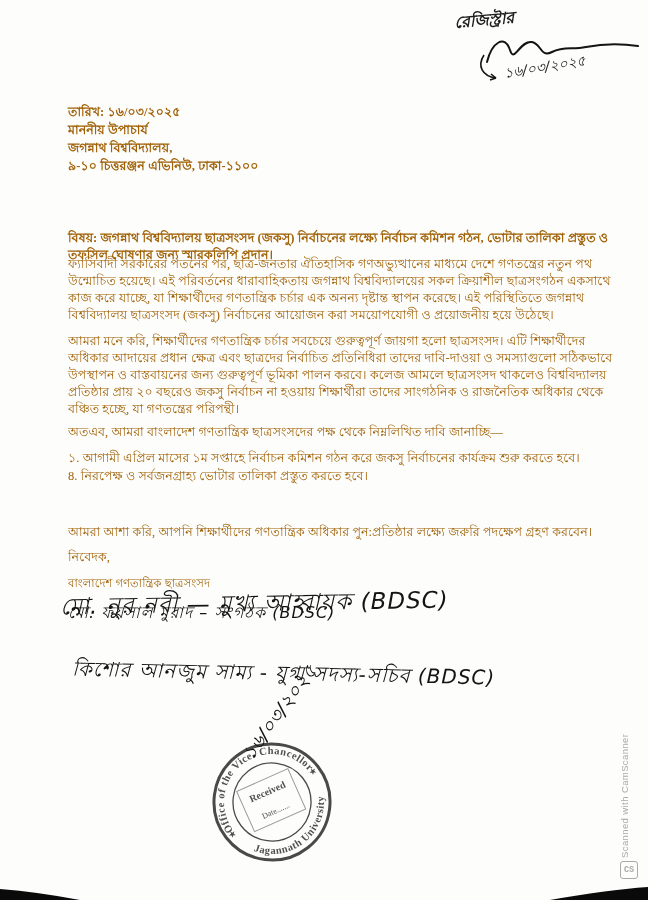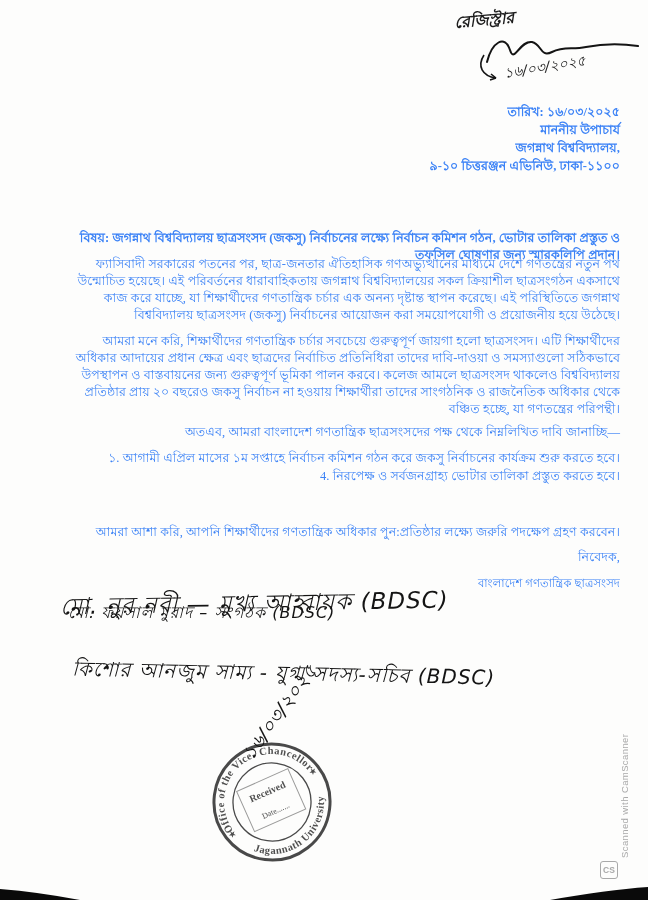--- a/index.html
+++ b/index.html
@@ -6,22 +6,22 @@
   body{
     width:648px;height:900px;position:relative;overflow:hidden;
     background:#ffffff;
     font-family:"Liberation Serif","DejaVu Serif",serif;
   }
   .page{
     position:absolute;inset:0;background:#fdfdfc;
   }
   .abs{position:absolute;}
   .print{
-    color:#3b82f6;font-size:12.5px;line-height:17px;
-    width:552px;left:68px;text-align:right;
+    color:#a16207;font-size:12.5px;line-height:17px;
+    width:552px;left:68px;text-align:left;
     letter-spacing:0.1px;
   }
   .bold{font-weight:bold;}
   .handwriting{
     font-family:"DejaVu Sans",sans-serif;
     font-style:italic;color:#141414;white-space:nowrap;
   }
   .sig-line{letter-spacing:1px;}
   .watermark-text{
     color:#a9a9a9;font-size:9.5px;letter-spacing:0.4px;
@@ -57,21 +57,21 @@
   <div class="abs print bold" style="top:158px;">৯-১০ চিত্তরঞ্জন এভিনিউ, ঢাকা-১১০০</div>
 
   <div class="abs print bold" style="top:190px;margin-top:40px;">বিষয়: জগন্নাথ বিশ্ববিদ্যালয় ছাত্রসংসদ (জকসু) নির্বাচনের লক্ষ্যে নির্বাচন কমিশন গঠন, ভোটার তালিকা প্রস্তুত ও তফসিল ঘোষণার জন্য স্মারকলিপি প্রদান।</div>
 
 
   <div class="abs print" style="top:256px;">ফ্যাসিবাদী সরকারের পতনের পর, ছাত্র-জনতার ঐতিহাসিক গণঅভ্যুত্থানের মাধ্যমে দেশে গণতন্ত্রের নতুন পথ উন্মোচিত হয়েছে। এই পরিবর্তনের ধারাবাহিকতায় জগন্নাথ বিশ্ববিদ্যালয়ের সকল ক্রিয়াশীল ছাত্রসংগঠন একসাথে কাজ করে যাচ্ছে, যা শিক্ষার্থীদের গণতান্ত্রিক চর্চার এক অনন্য দৃষ্টান্ত স্থাপন করেছে। এই পরিস্থিতিতে জগন্নাথ বিশ্ববিদ্যালয় ছাত্রসংসদ (জকসু) নির্বাচনের আয়োজন করা সময়োপযোগী ও প্রয়োজনীয় হয়ে উঠেছে।</div>
   <div class="abs print" style="top:333px;">আমরা মনে করি, শিক্ষার্থীদের গণতান্ত্রিক চর্চার সবচেয়ে গুরুত্বপূর্ণ জায়গা হলো ছাত্রসংসদ। এটি শিক্ষার্থীদের অধিকার আদায়ের প্রধান ক্ষেত্র এবং ছাত্রদের নির্বাচিত প্রতিনিধিরা তাদের দাবি-দাওয়া ও সমস্যাগুলো সঠিকভাবে উপস্থাপন ও বাস্তবায়নের জন্য গুরুত্বপূর্ণ ভূমিকা পালন করবে। কলেজ আমলে ছাত্রসংসদ থাকলেও বিশ্ববিদ্যালয় প্রতিষ্ঠার প্রায় ২০ বছরেও জকসু নির্বাচন না হওয়ায় শিক্ষার্থীরা তাদের সাংগঠনিক ও রাজনৈতিক অধিকার থেকে বঞ্চিত হচ্ছে, যা গণতন্ত্রের পরিপন্থী।</div>
 
   <div class="abs print" style="top:424px;">অতএব, আমরা বাংলাদেশ গণতান্ত্রিক ছাত্রসংসদের পক্ষ থেকে নিম্নলিখিত দাবি জানাচ্ছি—</div>
   <div class="abs print" style="top:450px;">১. আগামী এপ্রিল মাসের ১ম সপ্তাহে  নির্বাচন কমিশন গঠন করে জকসু নির্বাচনের কার্যক্রম শুরু করতে হবে।</div>
-  <div class="abs print" style="top:468px;">4. নিরপেক্ষ ও সর্বজনগ্রাহ্য ভোটার তালিকা প্রস্তুত করতে হবে।</div>
+  <div class="abs print" style="top:468px;">8. নিরপেক্ষ ও সর্বজনগ্রাহ্য ভোটার তালিকা প্রস্তুত করতে হবে।</div>
 
   <div class="abs print" style="top:524px;">আমরা আশা করি, আপনি শিক্ষার্থীদের গণতান্ত্রিক অধিকার পুন:প্রতিষ্ঠার লক্ষ্যে জরুরি পদক্ষেপ গ্রহণ করবেন।</div>
   <div class="abs print" style="top:549px;">নিবেদক,</div>
   <div class="abs print" style="top:575px;font-size:11.5px;">বাংলাদেশ গণতান্ত্রিক ছাত্রসংসদ</div>
 
   <div class="abs handwriting sig-line" style="left:60px;top:585px;font-size:23px;transform:rotate(-1deg);">মো. নুর নবী — মুখ্য আহ্বায়ক (BDSC)</div>
   <div class="abs handwriting sig-line" style="left:68px;top:600px;font-size:16px;">মো. ফয়সাল মুরাদ – সংগঠক (BDSC)</div>
   <div class="abs handwriting sig-line" style="left:72px;top:658px;font-size:20px;transform:rotate(1.2deg);">কিশোর আনজুম সাম্য - যুগ্ম সদস্য-সচিব (BDSC)</div>
 
   <svg class="abs stamp-svg" style="left:180px;top:710px;opacity:0.86;" width="184" height="184" viewBox="0 0 184 184">
@@ -94,20 +94,20 @@
         <rect x="64" y="68" width="56" height="44" fill="none" stroke="#2c2c2c" stroke-width="1" opacity="0.55"></rect>
         <text x="92" y="84" font-size="10" text-anchor="middle" font-weight="bold" font-family="Liberation Serif, serif">Received</text>
         <text x="92" y="104" font-size="8" text-anchor="middle" font-family="Liberation Serif, serif">Date.......</text>
       </g>
     </g>
   </svg>
 
   <div class="abs handwriting" style="left:248px;top:742px;font-size:19px;transform:rotate(-54deg);transform-origin:left center;">১৬/০৩/২০২৫</div>
 
   <div class="abs watermark-text" style="left:619px;top:858px;">Scanned with CamScanner</div>
-  <div class="abs cs-box" style="left:600px;top:861px;">CS</div>
+  <div class="abs cs-box" style="left:620px;top:861px;font-family:Liberation Mono, monospace;">CS</div>
 
   <svg class="abs" style="left:0;bottom:0;" width="648" height="18" viewBox="0 0 648 18">
     <path d="M0,18 L0,7 Q38,10 80,18 Z" fill="#0a0a0a"></path>
     <path d="M648,18 L648,5 Q606,8 550,18 Z" fill="#0a0a0a"></path>
   </svg>
 
 </div>
 
 </body></html>

